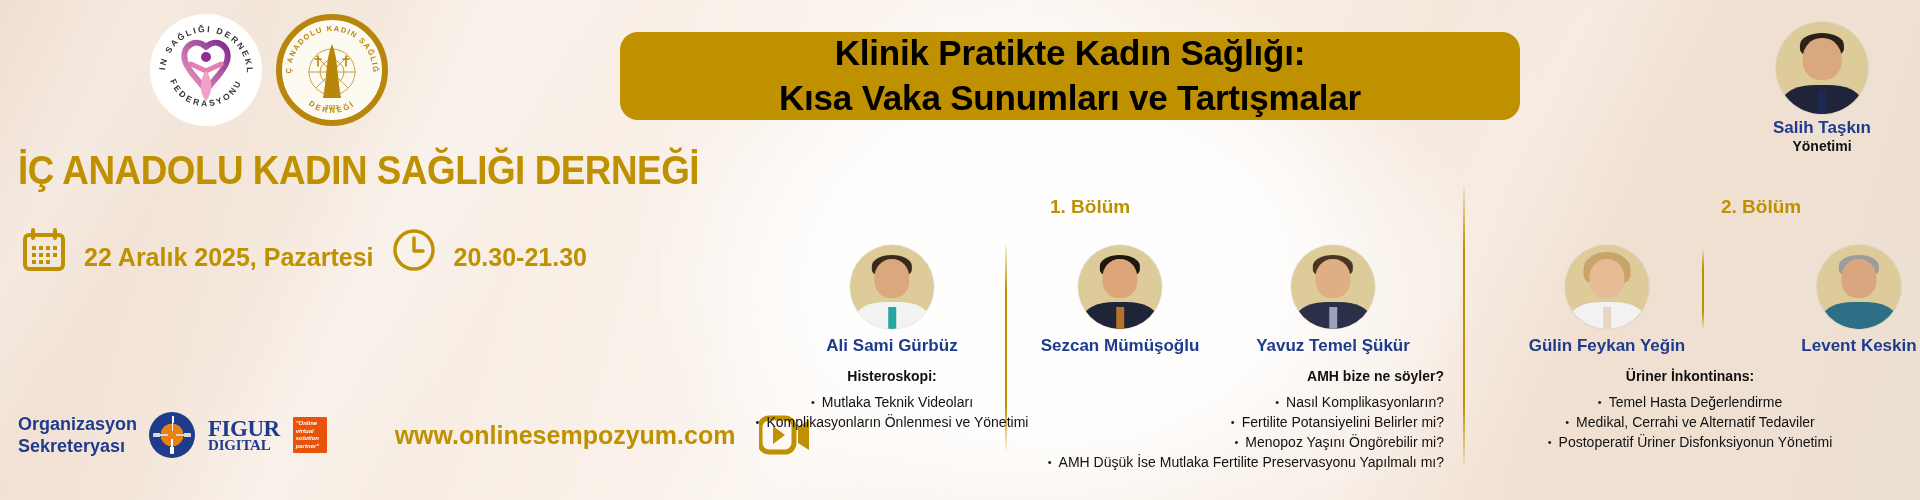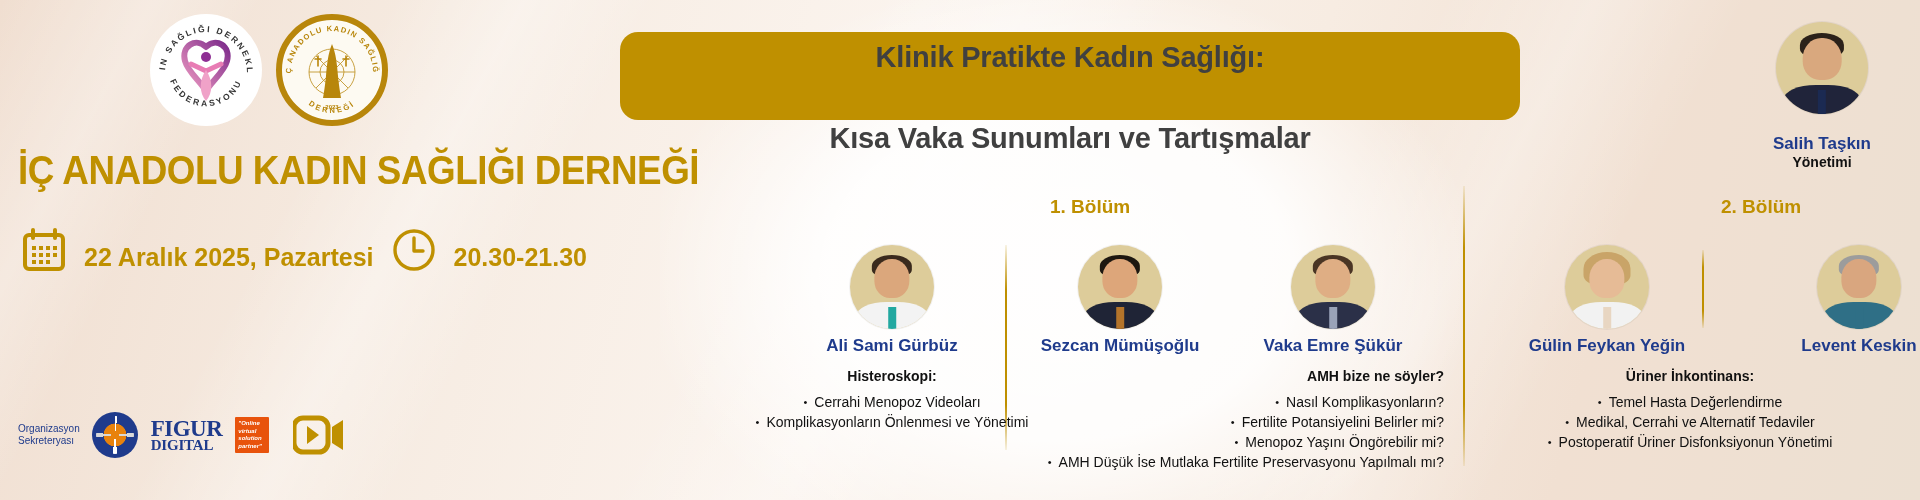--- a/index.html
+++ b/index.html
@@ -56,21 +56,21 @@
     transform: scaleX(0.92); transform-origin: left center;
     white-space: nowrap;
   }
 
   #datetime { position: absolute; left: 22px; top: 228px; display: flex; align-items: flex-end; gap: 18px; }
   .dt-text { font-size: 25px; font-weight: 700; color: #bf9000; white-space: nowrap; }
   .cal-icon { width: 44px; height: 44px; }
   .clock-icon { width: 44px; height: 44px; }
 
   #footer { position: absolute; left: 18px; top: 412px; display: flex; align-items: center; gap: 12px; }
-  #org-sec { font-size: 10px; font-weight: 400; color: #1f3b8c; line-height: 1.25; white-space: nowrap; }
+  #org-sec { font-size: 18px; font-weight: 700; color: #1f3b8c; line-height: 1.25; white-space: nowrap; }
   #figur { display: flex; align-items: center; gap: 13px; }
   .compass {
     width: 46px; height: 46px; border-radius: 50%;
     background: radial-gradient(circle at 50% 50%, #e8820c 0%, #e8820c 34%, #1f3b8c 36%, #1f3b8c 100%);
     position: relative;
   }
   .compass::after {
     content: ""; position: absolute; inset: 4px;
     background:
       conic-gradient(from 0deg, #fff 0 7deg, transparent 7deg 83deg, #d8d8d8 83deg 97deg, transparent 97deg 173deg,
@@ -87,28 +87,28 @@
   #website { font-size: 25px; font-weight: 800; color: #bf9000; margin-left: 56px; white-space: nowrap; }
   #play-badge { margin-left: 12px; }
 
   
   #title-banner {
     position: absolute; left: 620px; top: 32px; width: 900px; height: 88px;
     background: #bf9000; border-radius: 18px;
     display: flex; flex-direction: column; align-items: center; justify-content: center;
   }
   #title-banner .tline {
-    color: #404040; font-size: 29px; font-weight: 800; letter-spacing: -0.2px;
-    line-height: 1.28; white-space: nowrap; margin-top: 44px;
+    color: #000000; font-size: 35px; font-weight: 800; letter-spacing: -0.2px;
+    line-height: 1.28; white-space: nowrap;
   }
 
   
   #moderator { position: absolute; left: 1742px; top: 22px; width: 160px; text-align: center; }
   #moderator .avatar { margin: 0 auto; }
-  #moderator .mod-name { margin-top: 20px; font-size: 17px; font-weight: 800; color: #1f3b8c; }
+  #moderator .mod-name { margin-top: 4px; font-size: 17px; font-weight: 800; color: #1f3b8c; }
   #moderator .mod-role { font-size: 14px; font-weight: 800; color: #111; }
 
   
   .avatar {
     width: 84px; height: 84px; border-radius: 50%;
     background: #ddcc9a; position: relative; overflow: hidden;
     box-shadow: 0 0 0 1px rgba(0,0,0,0.05);
   }
   .avatar.lg { width: 92px; height: 92px; }
   .avatar .head {
@@ -243,20 +243,21 @@
         <span class="f1">FIGUR</span>
         <span class="f2">DIGITAL</span>
       </div>
       <div class="figur-tag">
         <div>"Online</div>
         <div>virtual</div>
         <div>solution</div>
         <div>partner"</div>
       </div>
     </div>
+    <div id="website">www.onlinesempozyum.com</div>
     <svg id="play-badge" width="52" height="40" viewBox="0 0 52 40">
       <rect x="1" y="3" width="34" height="34" rx="9" fill="none" stroke="#bf9000" stroke-width="5"></rect>
       <path d="M14 11 L26 20 L14 29 Z" fill="#bf9000"></path>
       <path d="M39 12 L50 5 v30 l-11 -7 Z" fill="#bf9000"></path>
     </svg>
   </div>
 
   <div id="title-banner">
     <div class="tline">Klinik Pratikte Kadın Sağlığı:</div>
     <div class="tline">Kısa Vaka Sunumları ve Tartışmalar</div>
@@ -285,42 +286,42 @@
       <div class="hair" style="background:#3a2a1d"></div>
       <div class="head" style="background:#dba77c"></div>
       <div class="body" style="background:#f3f3f3"></div>
       <div class="tie" style="background:#22a8a0"></div>
     </div>
     <div class="sp-name">Ali Sami Gürbüz</div>
   </div>
   <div class="topic" style="left:692px; top:368px; width:400px;">
     <div class="topic-title">Histeroskopi:</div>
     <ul>
-      <li>Cerrahi Menopoz Videoları</li>
+      <li>Mutlaka Teknik Videoları</li>
       <li>Komplikasyonların Önlenmesi ve Yönetimi</li>
     </ul>
   </div>
 
   <div class="speaker" style="left:1040px; top:245px; width:160px;">
     <div class="avatar">
       <div class="hair" style="background:#1d1710"></div>
       <div class="head" style="background:#dda67a"></div>
       <div class="body" style="background:#1f2436"></div>
       <div class="tie" style="background:#b4742a"></div>
     </div>
     <div class="sp-name">Sezcan Mümüşoğlu</div>
   </div>
   <div class="speaker" style="left:1253px; top:245px; width:160px;">
     <div class="avatar">
       <div class="hair" style="background:#4a3524"></div>
       <div class="head" style="background:#dfae84"></div>
       <div class="body" style="background:#2b3048"></div>
       <div class="tie" style="background:#9aa3b8"></div>
     </div>
-    <div class="sp-name">Vaka Emre Şükür</div>
+    <div class="sp-name">Yavuz Temel Şükür</div>
   </div>
   <div class="topic" style="left:1010px; top:368px; width:434px;text-align:right;">
     <div class="topic-title">AMH bize ne söyler?</div>
     <ul>
       <li>Nasıl Komplikasyonların?</li>
       <li>Fertilite Potansiyelini Belirler mi?</li>
       <li>Menopoz Yaşını Öngörebilir mi?</li>
       <li>AMH Düşük İse Mutlaka Fertilite Preservasyonu Yapılmalı mı?</li>
     </ul>
   </div>

